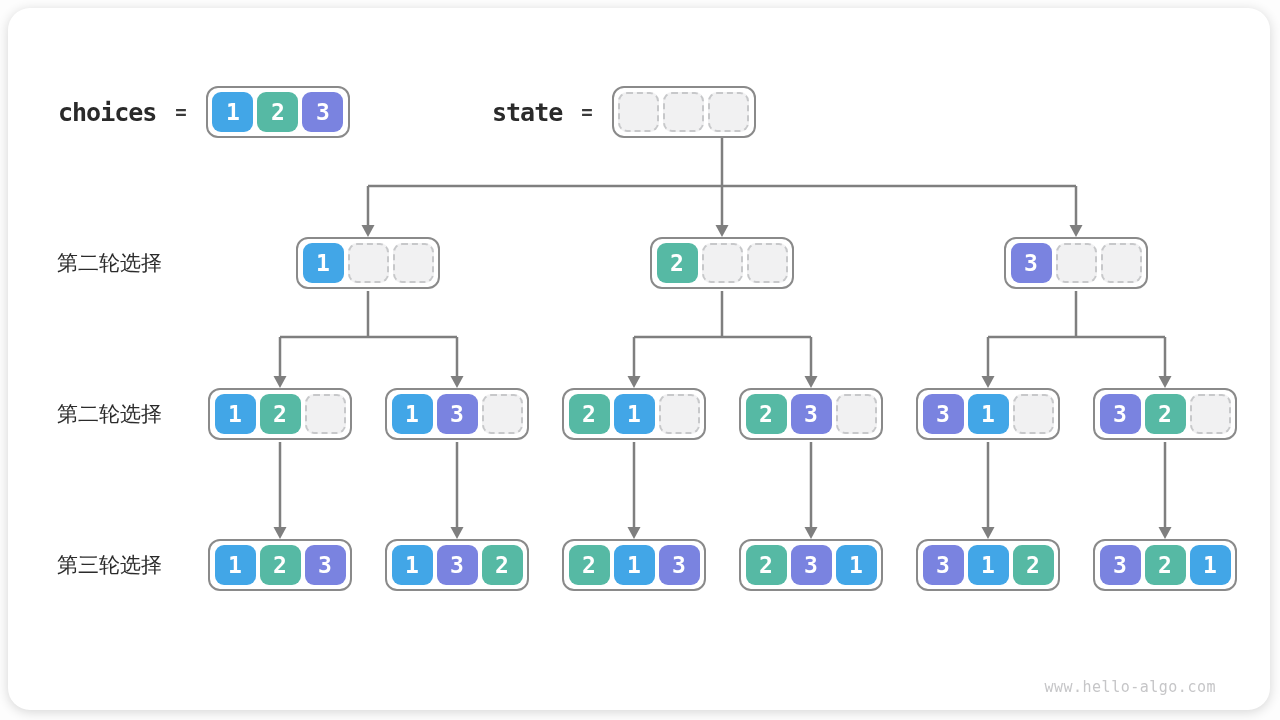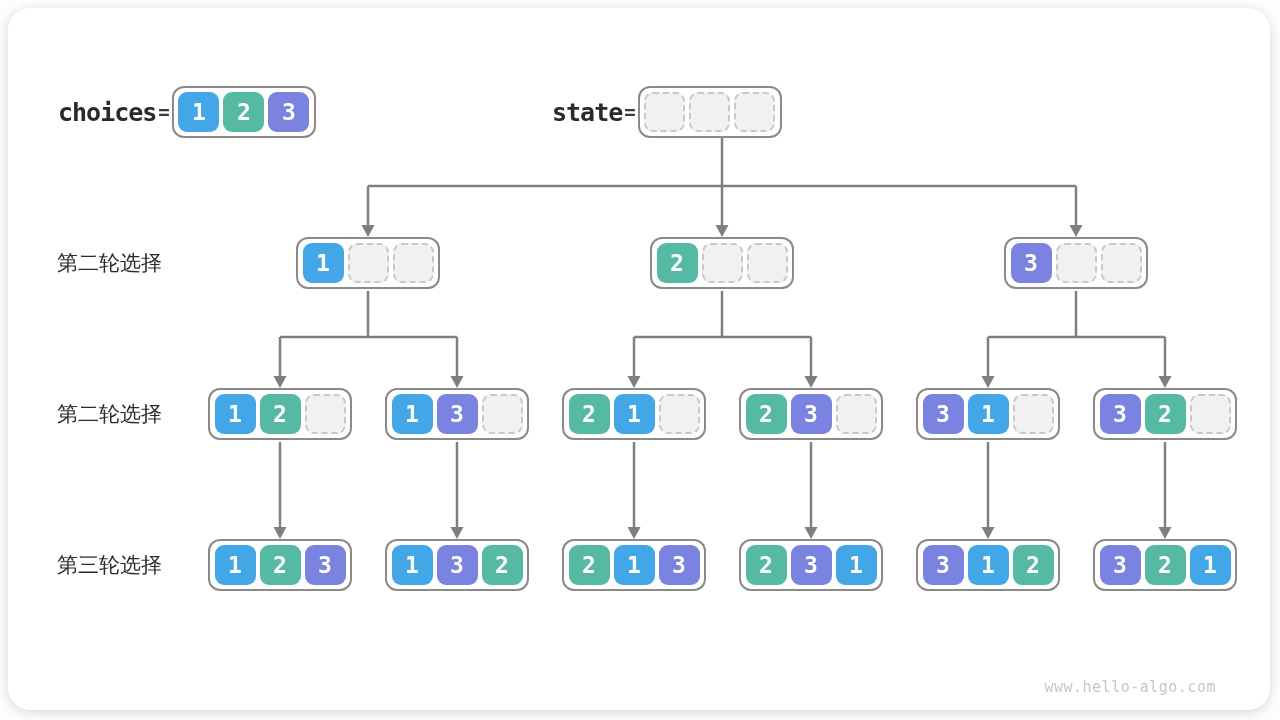--- a/index.html
+++ b/index.html
@@ -5,21 +5,21 @@
   html,body{margin:0;padding:0;background:#fdfdfd;}
   body{width:1280px;height:720px;position:relative;overflow:hidden;
        font-family:"DejaVu Sans","Liberation Sans",sans-serif;}
   .card{position:absolute;left:8px;top:8px;width:1262px;height:702px;
         background:#ffffff;border-radius:22px;
         box-shadow:0 2px 12px rgba(0,0,0,0.16);}
   .canvas{position:absolute;left:0;top:0;width:1280px;height:720px;}
   .arrows{position:absolute;left:0;top:0;pointer-events:none;}
 
   .header-group{position:absolute;top:86px;height:52px;display:flex;
-                align-items:center;gap:2px;}
+                align-items:center;gap:19px;}
   .code-label{font-family:"DejaVu Sans Mono","Liberation Mono",monospace;
               font-weight:bold;font-size:25px;color:#2a2a2a;letter-spacing:-1px;}
   .equals{font-family:"DejaVu Sans Mono","Liberation Mono",monospace;
           font-weight:bold;font-size:19px;color:#3a3a3a;}
 
   .seq-node{position:absolute;box-sizing:border-box;width:144px;height:52px;
             background:#ffffff;border:2px solid #8a8a8a;border-radius:12px;
             display:flex;align-items:center;justify-content:center;gap:4px;}
   .seq-node.inline{position:static;flex:none;}
   .cell{box-sizing:border-box;width:41px;height:40px;border-radius:9px;
@@ -77,21 +77,21 @@
     <span class="equals">=</span>
     <span>
         <div class="seq-node inline" style="border-color: rgb(138, 138, 138);">
           <div class="cell filled" style="background: rgb(66, 166, 231);">1</div>
           <div class="cell filled" style="background: rgb(86, 185, 164);">2</div>
           <div class="cell filled" style="background: rgb(122, 131, 224);">3</div>
         </div>
       </span>
   </div>
 
-  <div class="header-group" style="left:552px">
+  <div class="header-group" style="left:492px">
     <span class="code-label">state</span>
     <span class="equals">=</span>
     <span>
         <div class="seq-node inline" style="border-color: rgb(138, 138, 138);">
           <div class="cell empty" style="background: rgb(241, 241, 242);"></div>
           <div class="cell empty" style="background: rgb(241, 241, 242);"></div>
           <div class="cell empty" style="background: rgb(241, 241, 242);"></div>
         </div>
       </span>
   </div>

